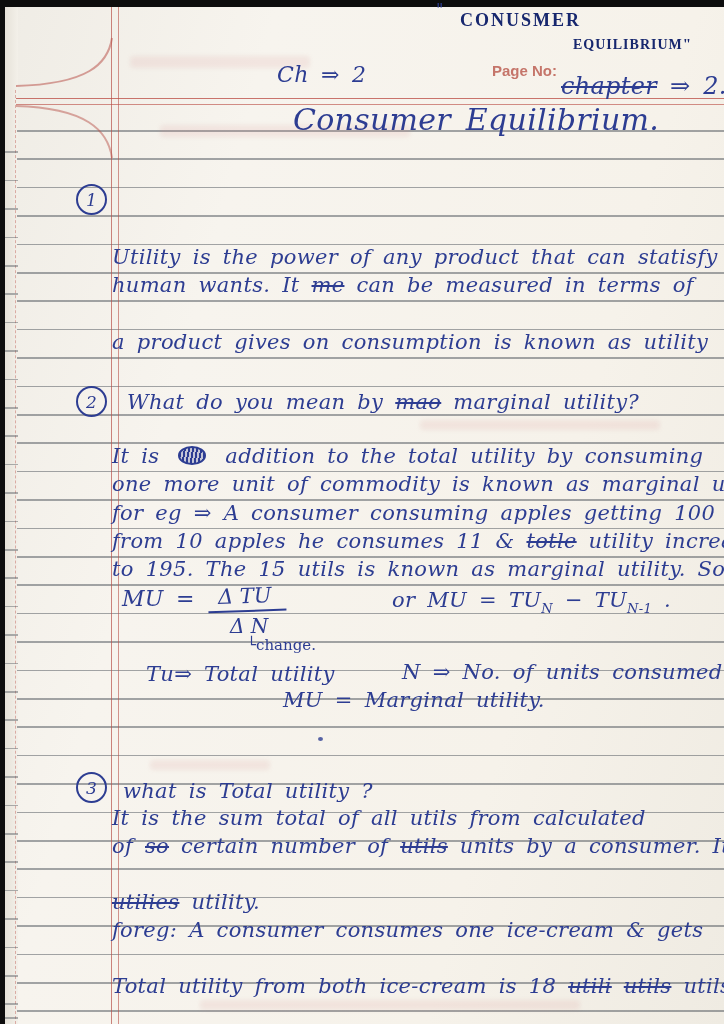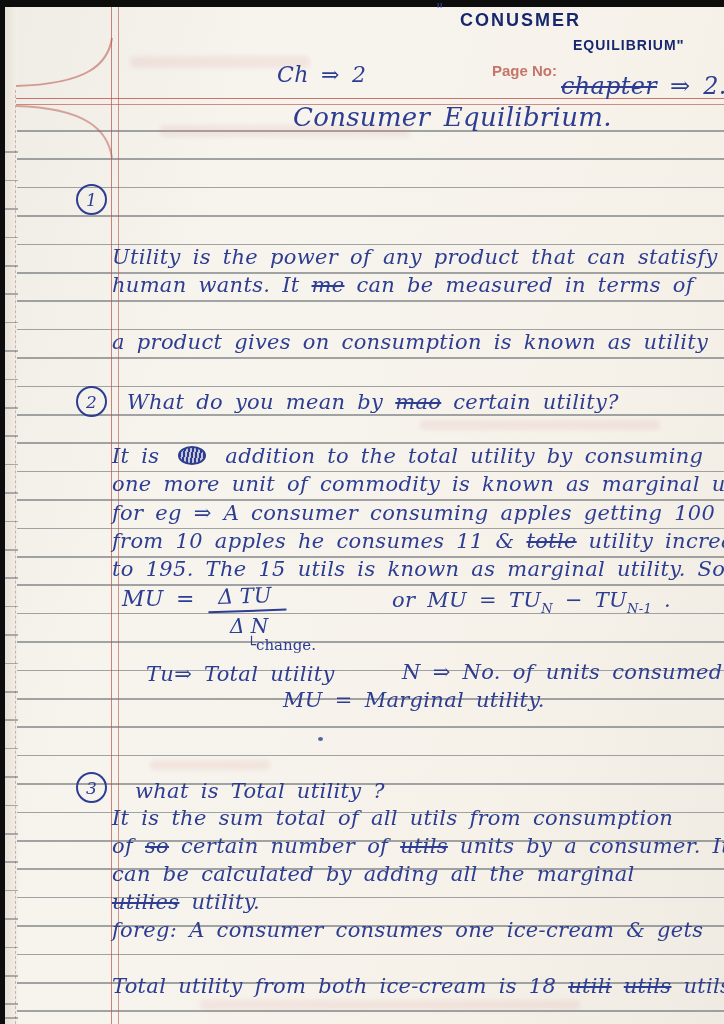--- a/index.html
+++ b/index.html
@@ -21,23 +21,23 @@
          background-position:0 -7px;}
   .margin-h{position:absolute;left:16px;right:0;top:98px;height:5px;
             border-top:1.7px solid rgba(190,84,76,.8);
             border-bottom:1.7px solid rgba(190,84,76,.65);}
   .margin-v{position:absolute;left:111px;top:0;bottom:0;width:6px;
             border-left:1.7px solid rgba(184,82,75,.7);
             border-right:1.7px solid rgba(184,82,75,.6);}
   .fold-curves{position:absolute;left:0;top:0;pointer-events:none;}
   .hw{position:absolute;font-family:"DejaVu Serif",serif;font-style:italic;
       color:#2d3d92;font-size:21px;white-space:nowrap;letter-spacing:.3px;word-spacing:5px;}
-  .hw-title{font-size:26px;text-align:right;}
+  .hw-title{font-size:30px;text-align:right;}
   .hw-big{font-size:22px;}
-  .caps{position:absolute;font-family:Liberation Sans, sans-serif;font-weight:bold;
+  .caps{position:absolute;font-family:Liberation Serif, serif;font-weight:bold;
         color:#17276e;white-space:nowrap;}
   .print-red{position:absolute;font-family:"Liberation Sans",sans-serif;
              color:#c5756a;font-size:15px;font-weight:600;white-space:nowrap;}
   .qcircle{position:absolute;width:27px;height:27px;border:2px solid #2d3d92;border-radius:50%;
            display:flex;align-items:center;justify-content:center;color:#2d3d92;
            font-family:"DejaVu Serif",serif;font-style:italic;font-size:17px;}
   .st{text-decoration:line-through;text-decoration-thickness:2px;}
   .sub{font-size:13px;vertical-align:-6px;}
   .scribble{display:inline-block;width:24px;height:15px;margin:0 7px;border-radius:50%;
             border:2px solid #2d3d92;vertical-align:-2px;
@@ -83,21 +83,21 @@
   <div class="hw" style="left:561px;top:72px;font-size:24px"><span class="st">chapter</span><span> ⇒ 2.</span></div>
   <div class="hw hw-big" style="left:277px;top:62px">Ch ⇒ 2</div>
   <div class="hw hw-title" style="left:293px;top:102px">Consumer Equilibrium.</div>
 
   <div class="qcircle" style="left:76px;top:184px">1</div>
   <div class="hw" style="left:112px;top:273px"><span>human wants. It </span><span class="st">me</span><span> can be measured in terms of</span></div>
   <div class="hw" style="left:112px;top:245px"><span>Utility is the power of any product that can statisfy</span></div>
   <div class="hw" style="left:112px;top:330px"><span>a product gives on consumption is known as utility</span></div>
 
   <div class="qcircle" style="left:76px;top:386px">2</div>
-  <div class="hw" style="left:127px;top:390px"><span>What do you mean by </span><span class="st">mao</span><span> certain utility?</span></div>
+  <div class="hw" style="left:127px;top:390px"><span>What do you mean by </span><span class="st">mao</span><span> marginal utility?</span></div>
   <div class="hw" style="left:112px;top:444px"><span>It is </span><span class="scribble"></span><span> addition to the total utility by consuming</span></div>
   <div class="hw" style="left:112px;top:472px"><span>one more unit of commodity is known as marginal utility.</span></div>
   <div class="hw" style="left:112px;top:501px"><span>for eg ⇒ A consumer consuming apples getting 100 utils</span></div>
   <div class="hw" style="left:112px;top:529px"><span>from 10 apples he consumes 11 &amp; </span><span class="st">totle</span><span> utility increase:</span></div>
   <div class="hw" style="left:112px;top:557px"><span>to 195. The 15 utils is known as marginal utility. So </span></div>
 
   <div class="hw" style="left:122px;top:586px;font-size:22px">MU =</div>
   <div class="frac">
     <span class="num">Δ TU</span>
     <span class="den">Δ N</span>
@@ -105,21 +105,20 @@
   <div class="change-note">└change.</div>
   <div class="hw" style="left:392px;top:588px"><span>or MU = TU</span><span class="sub">N</span><span> − TU</span><span class="sub">N-1</span><span> .</span></div>
 
   <div class="hw" style="left:146px;top:662px">Tu⇒ Total utility</div>
   <div class="hw" style="left:402px;top:660px">N ⇒ No. of units consumed</div>
   <div class="hw" style="left:283px;top:688px">MU = Marginal utility.</div>
 
   <div class="ink-dot" style="left:318px;top:737px"></div>
 
   <div class="qcircle" style="left:76px;top:772px">3</div>
-  <div class="hw" style="left:135px;top:779px"><span>what is Total utility ?</span></div>
-  <div class="hw" style="left:112px;top:806px"><span>It is the sum total of all utils from consumption</span></div>
+  <div class="hw" style="left:123px;top:779px"><span>what is Total utility ?</span></div>
+  <div class="hw" style="left:112px;top:806px"><span>It is the sum total of all utils from calculated</span></div>
   <div class="hw" style="left:112px;top:834px"><span>of </span><span class="st">so</span><span> certain number of </span><span class="st">utils</span><span> units by a consumer. It</span></div>
-  <div class="hw" style="left:112px;top:862px"><span>can be calculated by adding all the marginal</span></div>
   <div class="hw" style="left:112px;top:890px"><span class="st">utilies</span><span> utility.</span></div>
   <div class="hw" style="left:112px;top:918px"><span>foreg: A consumer consumes one ice-cream &amp; gets</span></div>
   <div class="hw" style="left:112px;top:974px"><span>Total utility from both ice-cream is 18 </span><span class="st">utili</span><span> </span><span class="st">utils</span><span> utils.</span></div>
 
 </main>
 
 </body></html>

